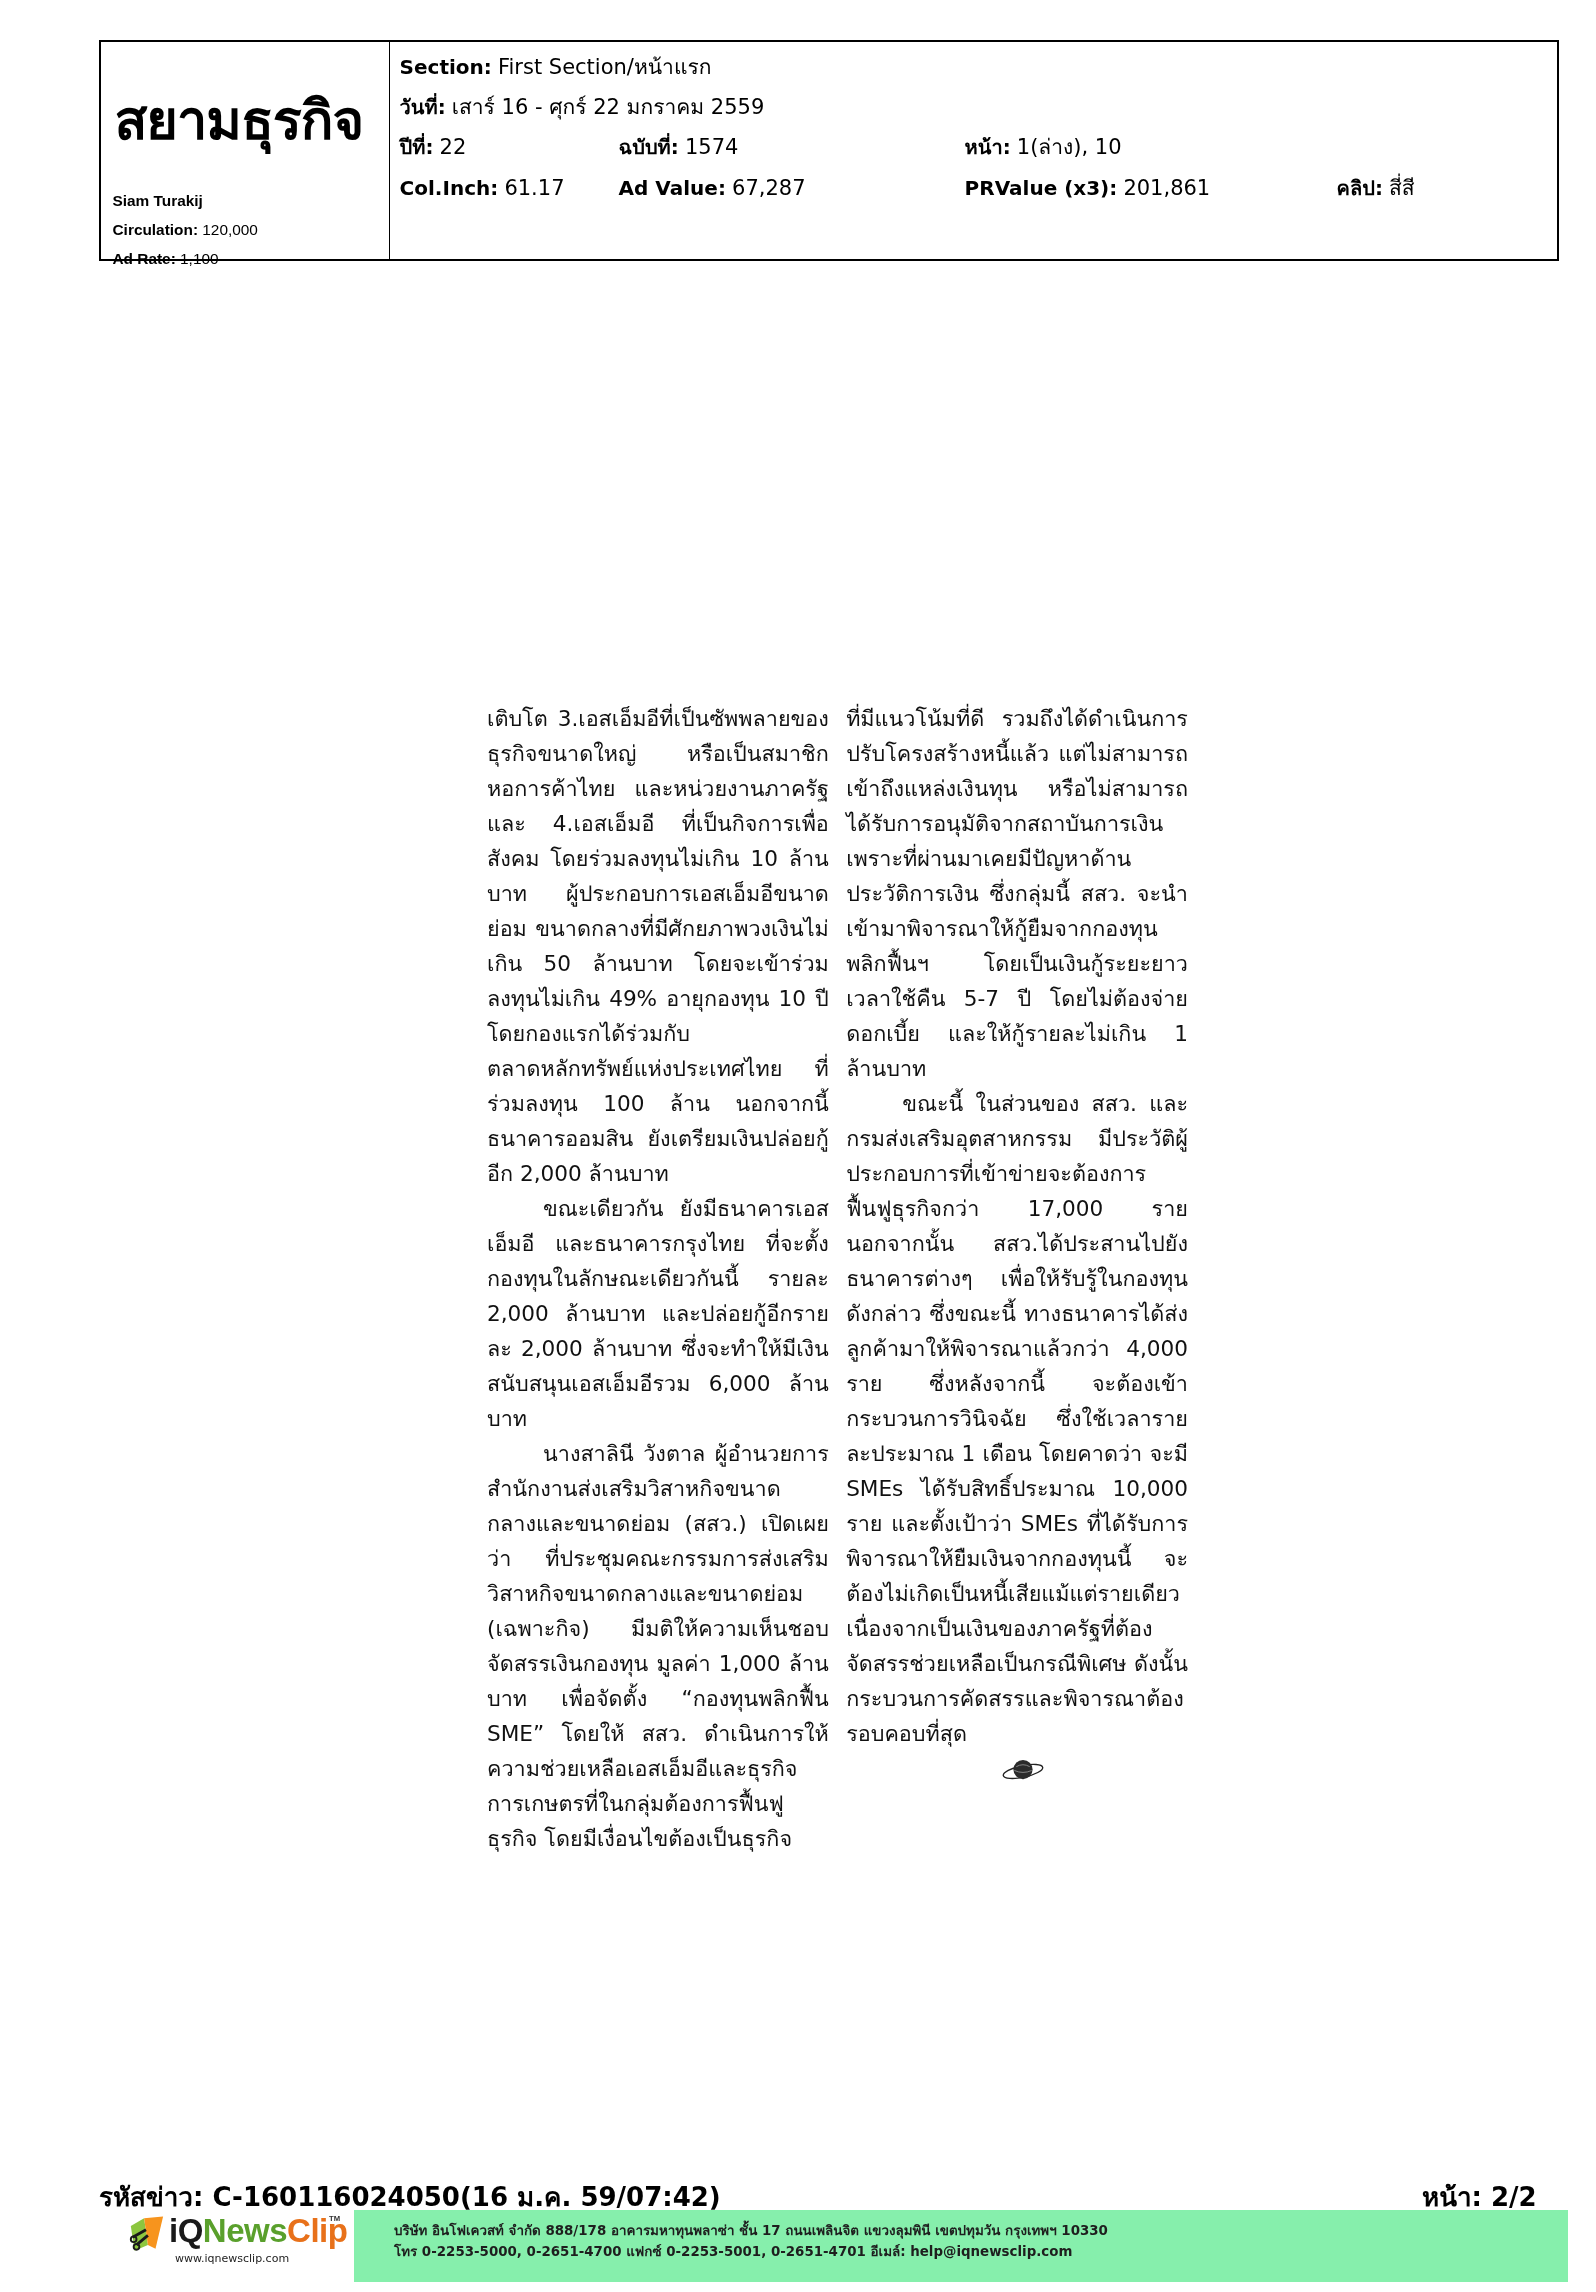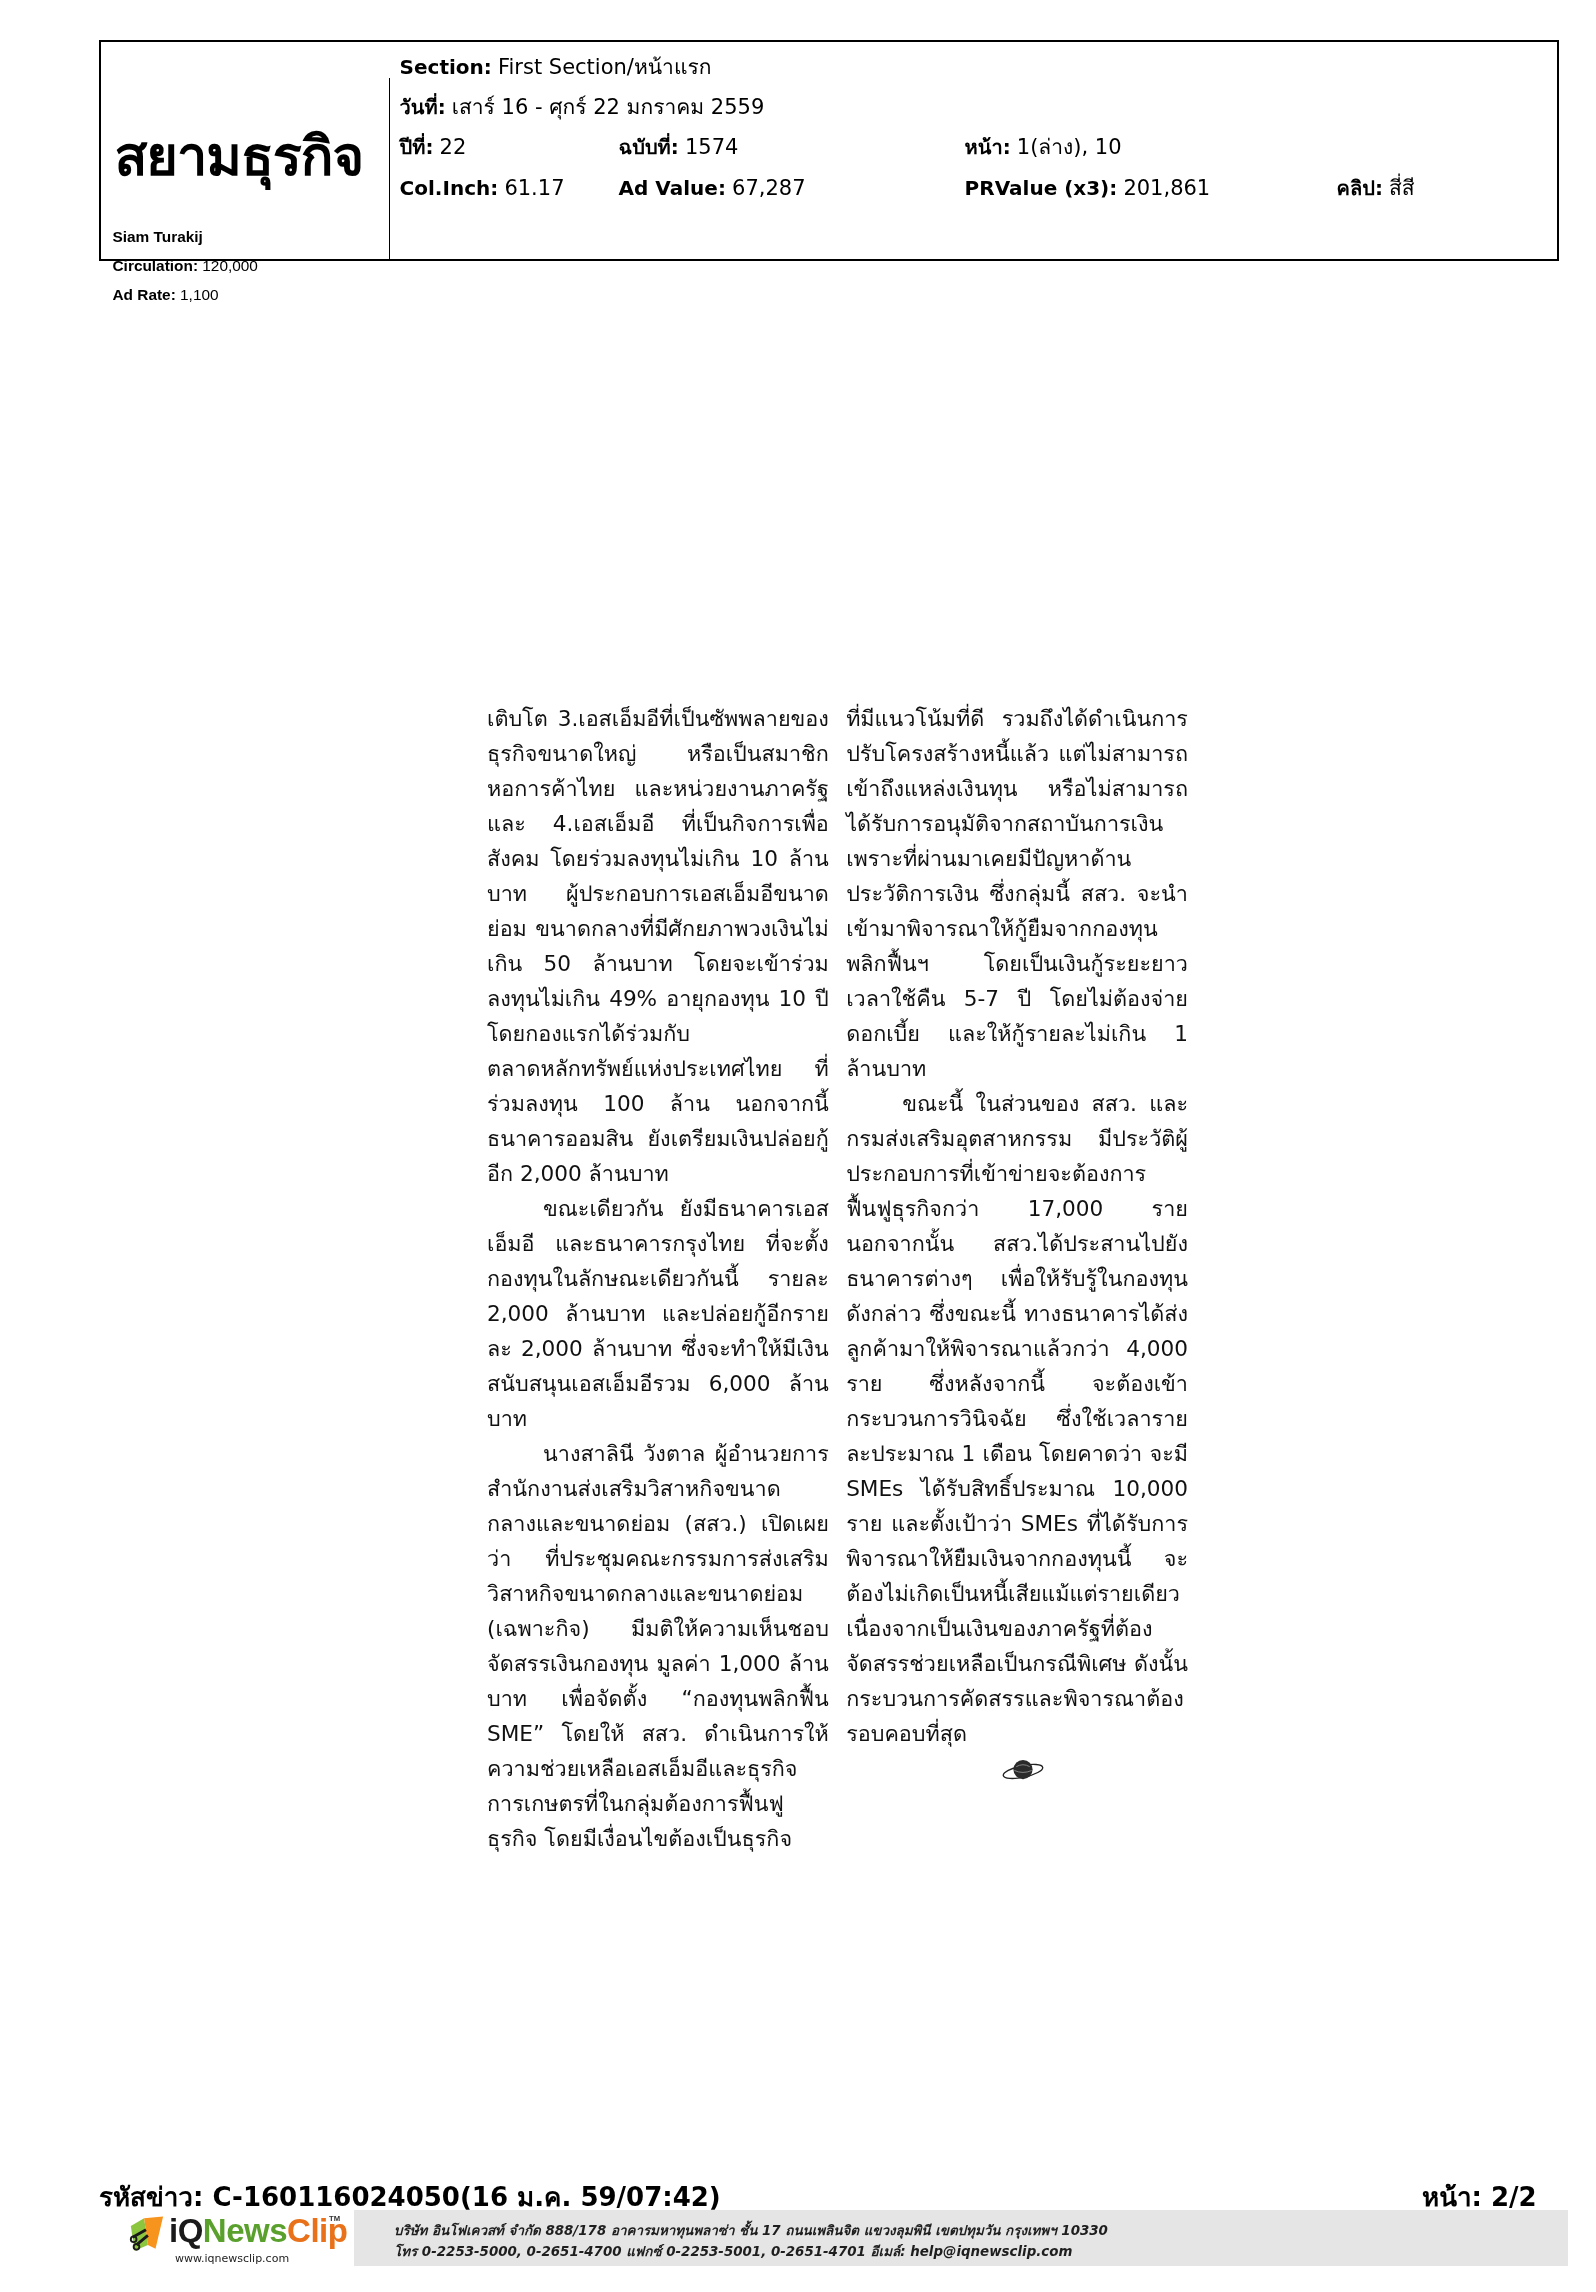--- a/index.html
+++ b/index.html
@@ -1,20 +1,20 @@
 <!DOCTYPE html>
 <html><head>
   <meta charset="utf-8">
   <style>
     html, body { margin: 0; padding: 0; background: #ffffff; }
     body { width: 1597px; height: 2292px; position: relative; overflow: hidden; font-family: "Liberation Sans", "DejaVu Sans", sans-serif; color: #000; }
 
     
     .header-box { position: absolute; left: 99px; top: 40px; width: 1460px; height: 221px; border: 2.9px solid #000; box-sizing: border-box; display: flex; }
-    .masthead { width: 288px; border-right: 1.9px solid #000; position: relative; margin-top: 36px; }
+    .masthead { width: 288px; border-right: 1.9px solid #000; position: relative; }
     .masthead-logo { position: absolute; left: 13.4px; top: 52px; font-family: "DejaVu Sans", sans-serif; font-weight: bold; font-size: 54px; letter-spacing: -1px; line-height: 1; }
     .masthead-meta { position: absolute; left: 11.5px; top: 144px; font-size: 15.4px; line-height: 29px; }
     .masthead-meta .lbl { font-weight: bold; }
     .masthead-meta .val { font-weight: normal; }
 
     .info { flex: 1; position: relative; padding-left: 9.6px; font-size: 22px; }
     .info .row { position: absolute; left: 9.6px; height: 38px; line-height: 38px; white-space: nowrap; }
     .info .lbl { font-weight: bold; font-family: "DejaVu Sans", sans-serif; font-size: 20px; }
     .info .val { font-family: "DejaVu Sans", sans-serif; font-weight: normal; font-size: 21px; }
     .info .cell { position: absolute; top: 0; white-space: nowrap; }
@@ -30,21 +30,21 @@
     .clip-id { position: absolute; left: 99px; top: 2176px; font-family: "DejaVu Sans", sans-serif; font-weight: bold; font-size: 26px; }
     .page-num { position: absolute; left: 1422px; top: 2176px; font-family: "DejaVu Sans", sans-serif; font-weight: bold; font-size: 26px; }
     .logo { position: absolute; left: 125px; top: 2212px; width: 231px; height: 63px; }
     .logo-mark { position: absolute; left: 1.9px; top: 3.8px; width: 38px; height: 37px; }
     .logo-text { position: absolute; left: 44px; top: 0px; font-family: "Liberation Sans", sans-serif; font-weight: bold; font-size: 33px; line-height: 38px; letter-spacing: -0.5px; }
     .logo-text .iq { color: #1a1a1a; margin-top: 31px; }
     .logo-text .news { color: #5aa02c; }
     .logo-text .clip { color: #e8711a; }
     .logo-tm { position: absolute; left: 204px; top: 1.9px; font-size: 7.7px; font-weight: bold; color: #333; }
     .logo-url { position: absolute; left: 50px; top: 40px; font-family: "DejaVu Sans", sans-serif; font-size: 11px; color: #222; }
-    .company-bar { position: absolute; left: 354px; top: 2210px; width: 1214px; height: 56px; background: #e5e5e5; font-style: italic; }
+    .company-bar { position: absolute; left: 354px; top: 2210px; width: 1214px; height: 72px; background: #86efac; }
     .company-bar .line { position: absolute; left: 40px; font-family: "DejaVu Sans", sans-serif; font-weight: bold; font-size: 13.4px; color: #1e1e1e; white-space: nowrap; }
   </style>
 </head>
 <body>
 
 <div class="header-box">
   <div class="masthead">
     <div class="masthead-logo">สยามธุรกิจ</div>
     <div class="masthead-meta">
       <div class="lbl">Siam Turakij</div>

